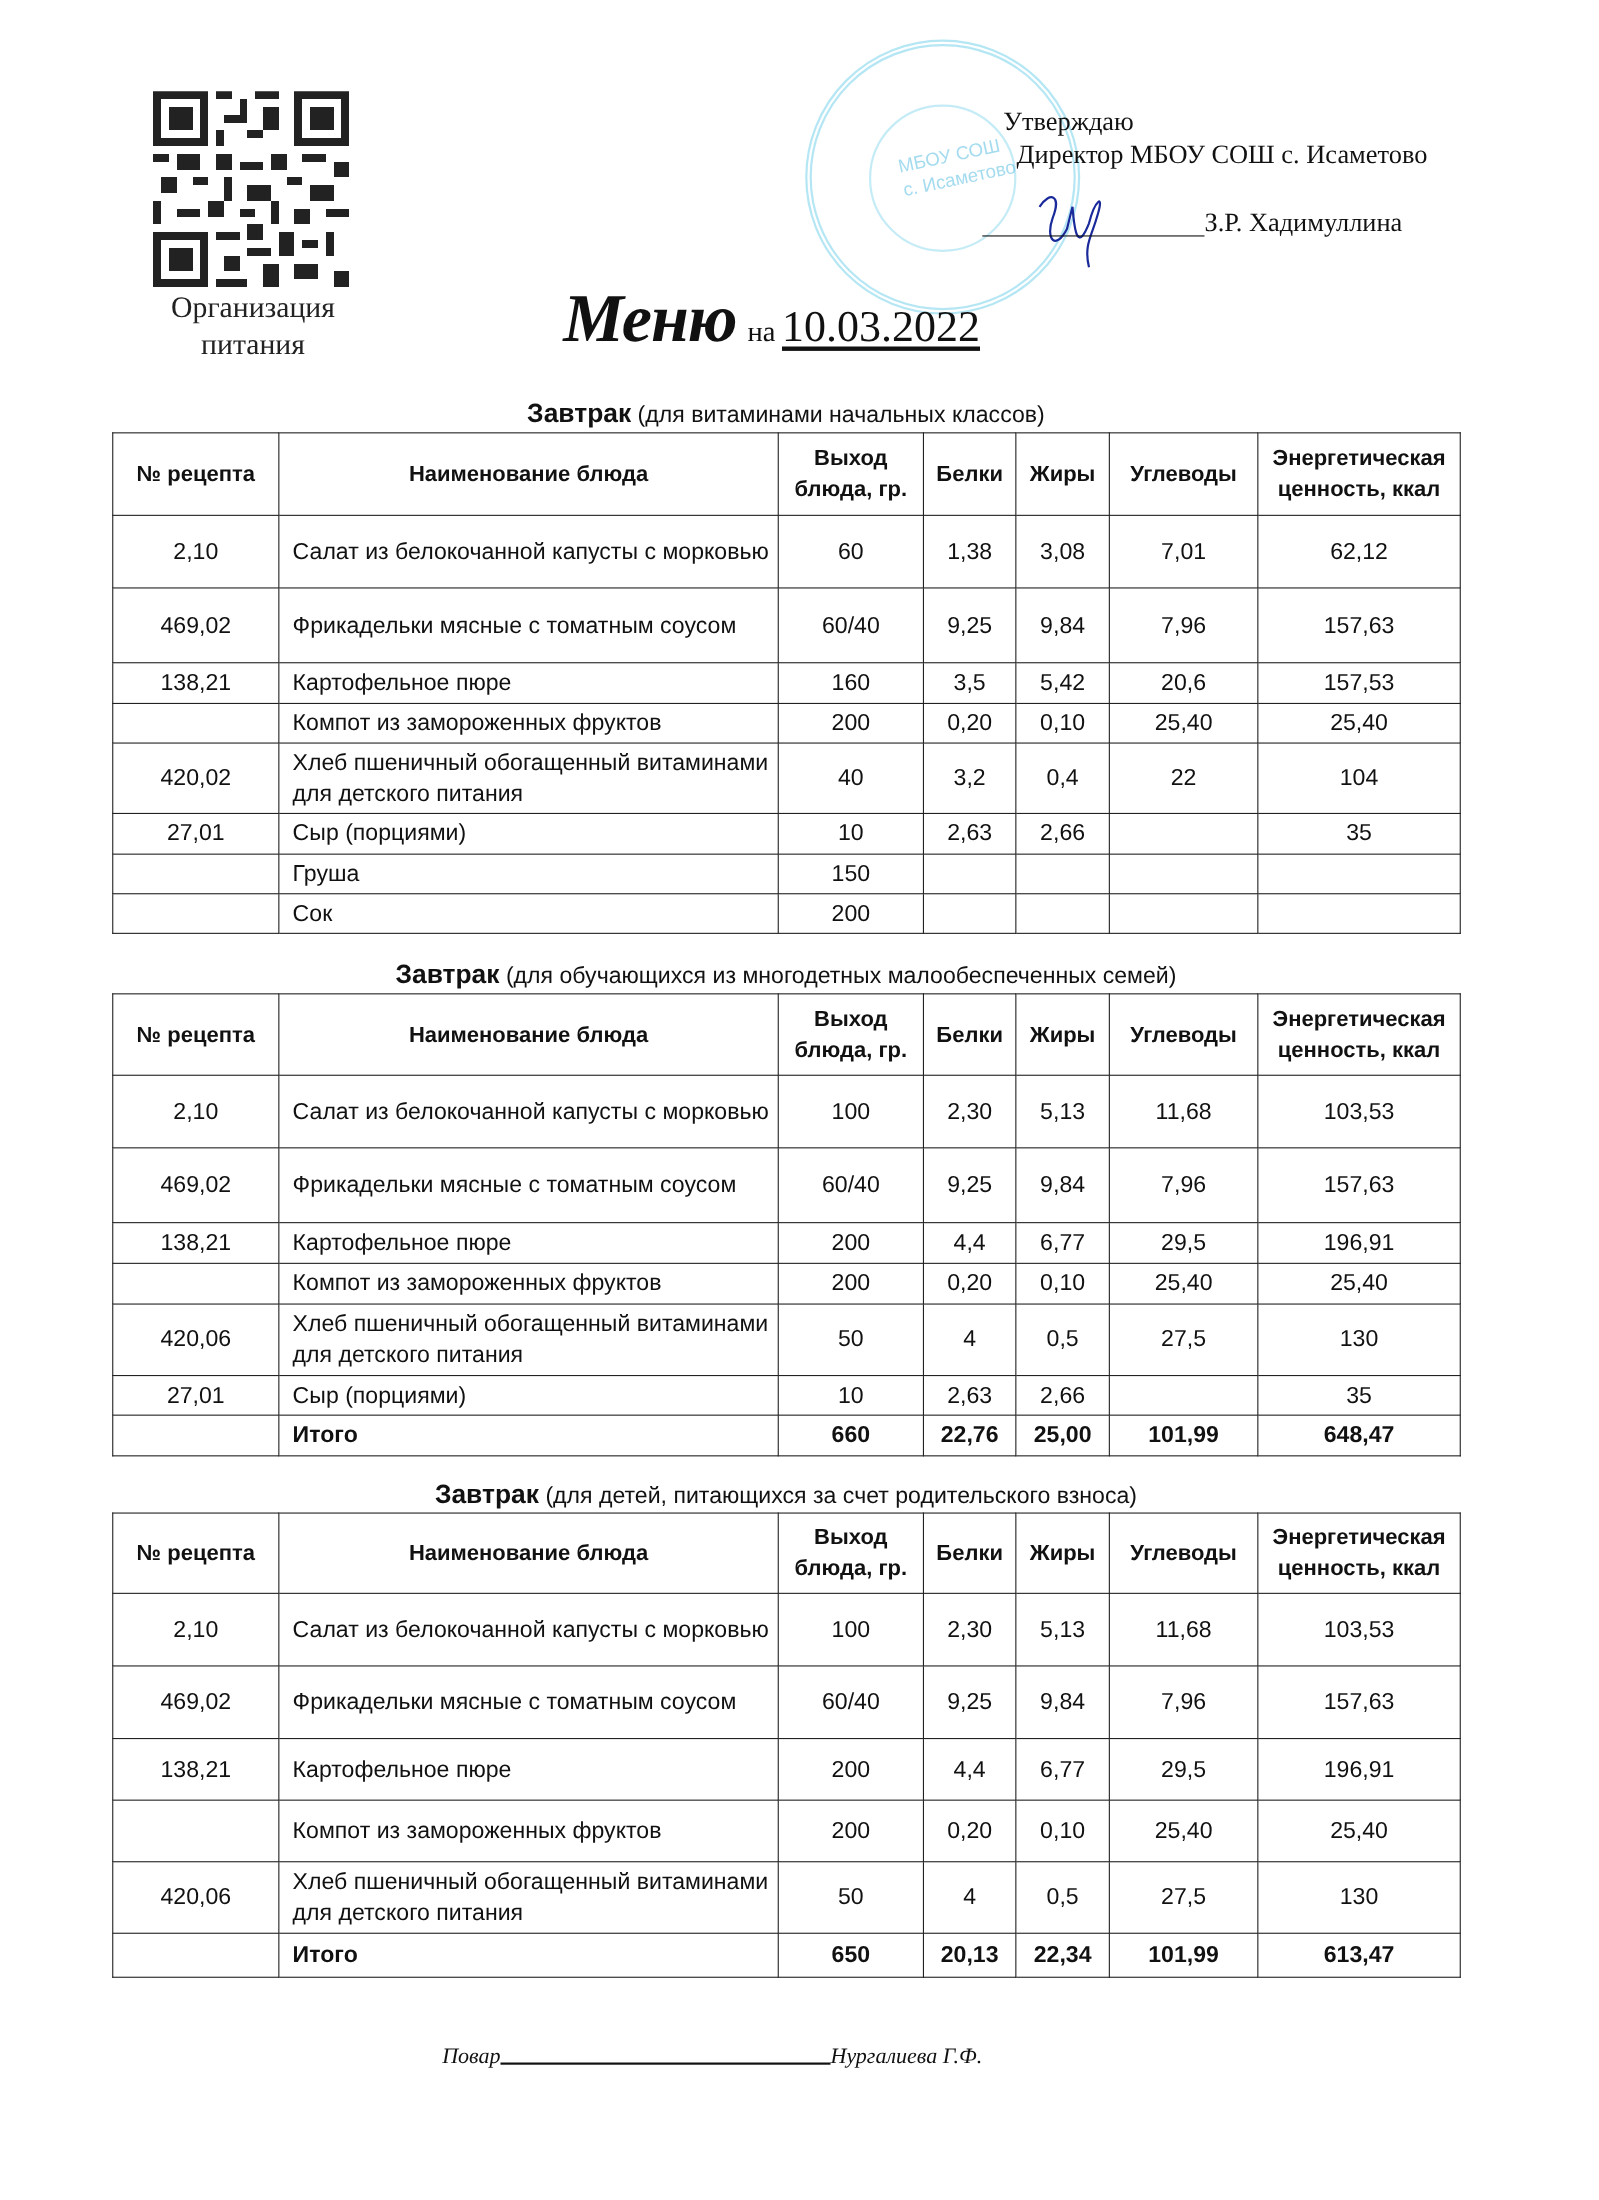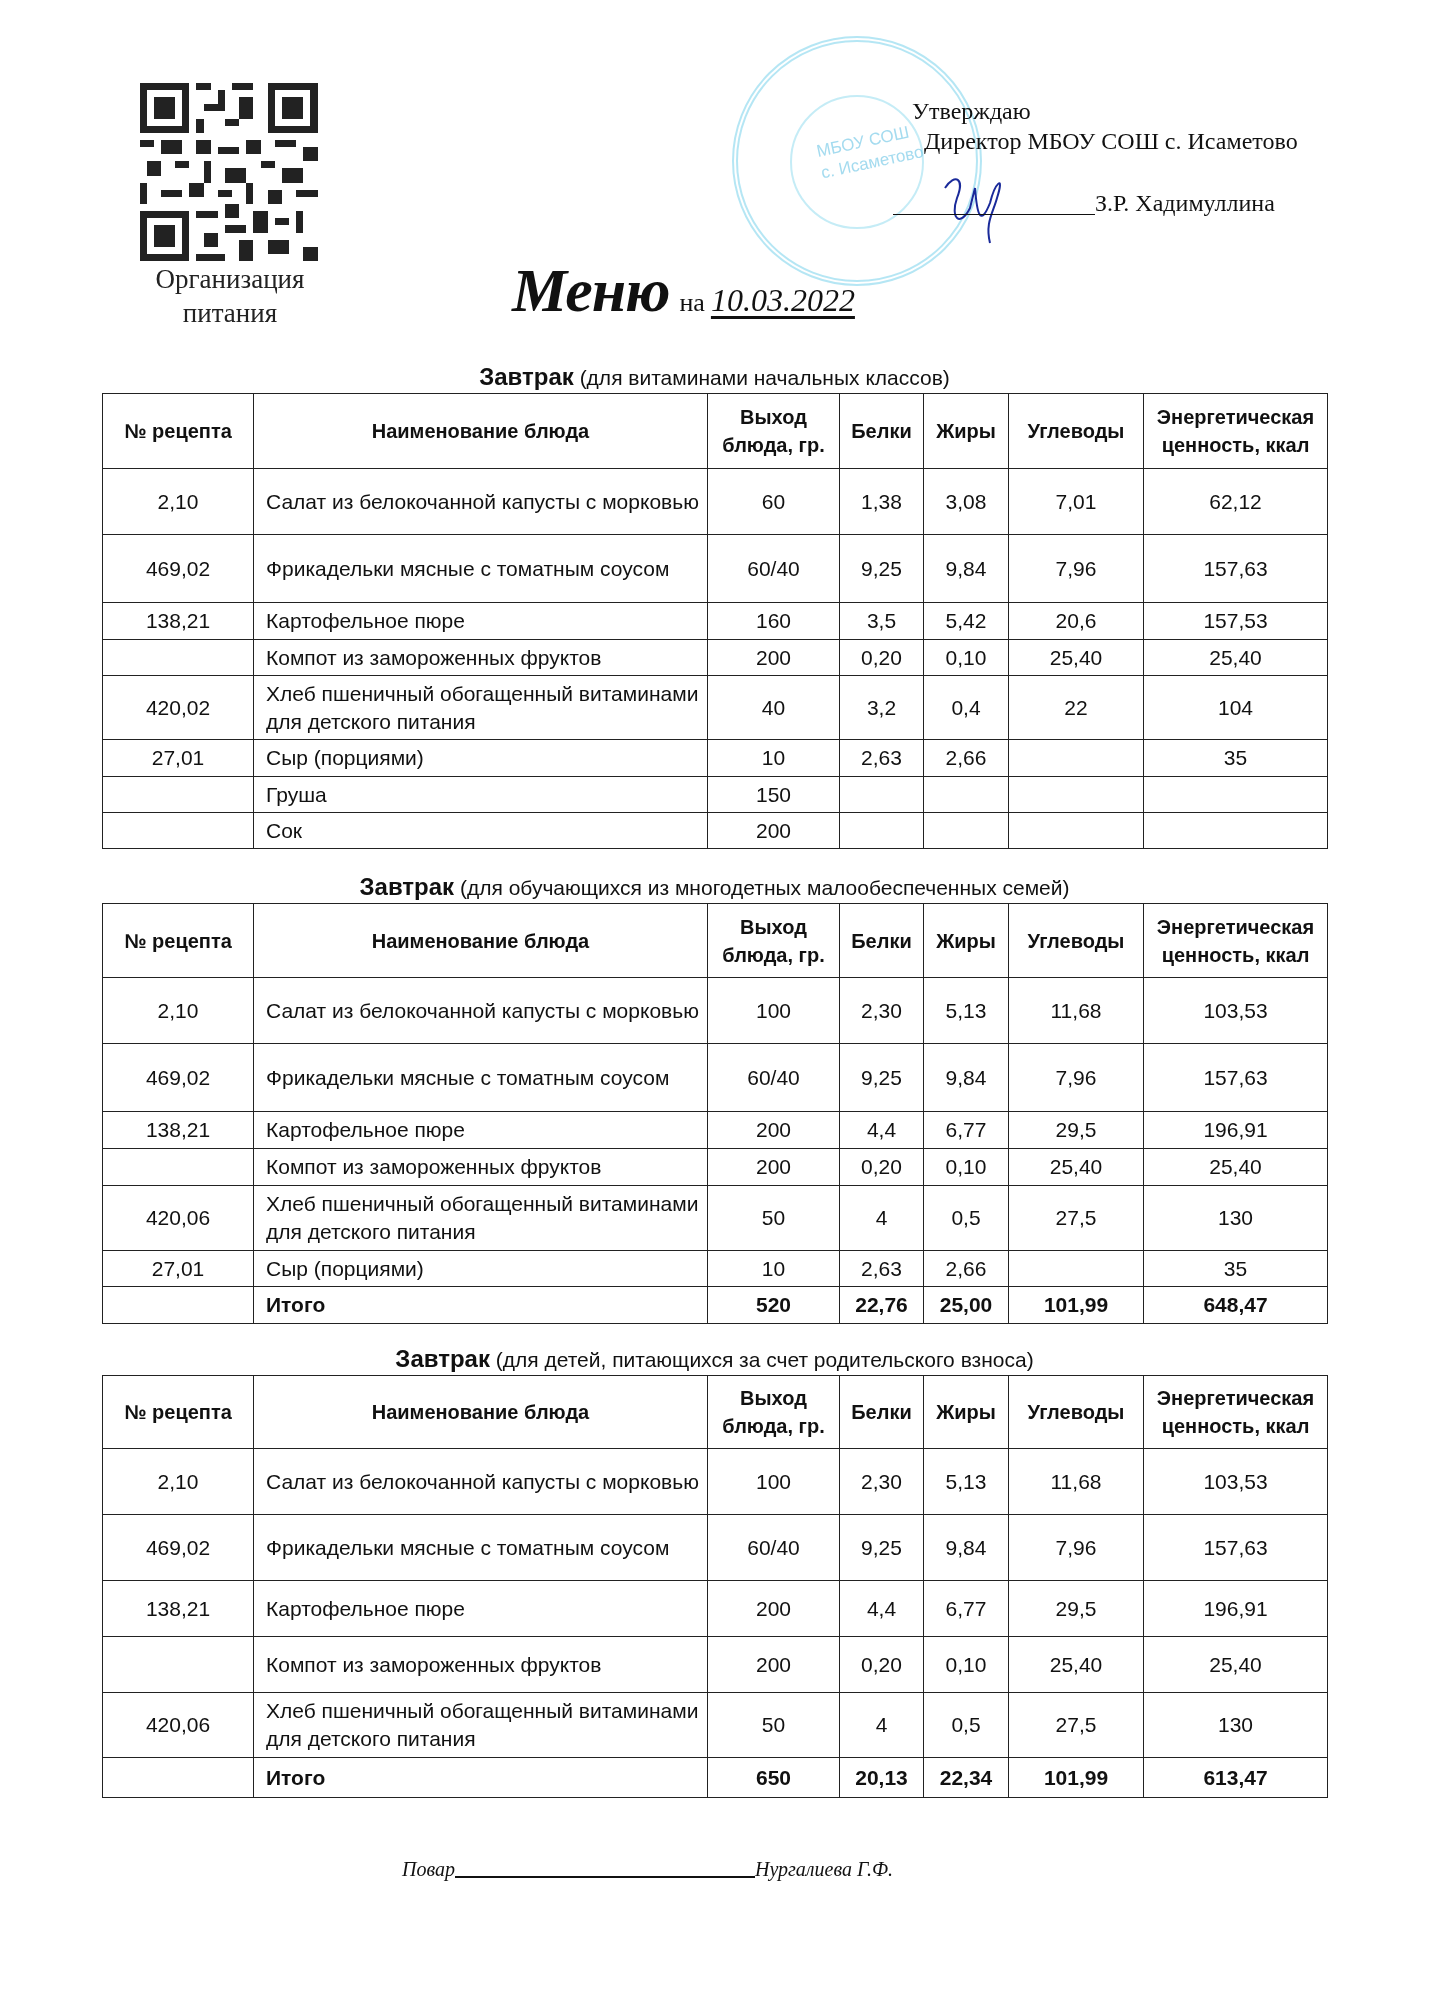--- a/index.html
+++ b/index.html
@@ -23,21 +23,21 @@
   .approve-1 { left:912px; top:98px; }
   .approve-2 { left:924px; top:128px; }
   .sigline { left:893px; top:214px; width:202px; border-bottom:1.5px solid #111; height:0; }
   .approve-3 { left:1095px; top:190px; }
   .signature { left:935px; top:168px; }
 
   
   .title { left:512px; top:255px; }
   .title-main { font-size:62px; font-style:italic; font-weight:bold; letter-spacing:-1px; }
   .title-na { font-size:26px; margin-left:10px; }
-  .title-date { font-size:32px; font-style:italic; text-decoration:underline; text-underline-offset:5px; margin-left:6px; }
+  .title-date { font-size:40px; text-decoration:underline; text-underline-offset:5px; margin-left:6px; }
 
   
   .caption { left:102px; width:1225px; text-align:center; font-size:21px; }
   .caption b { font-size:24px; }
   table.menu { position:absolute; left:102px; width:1226px; border-collapse:collapse; table-layout:fixed;
                font-family:"Liberation Sans","DejaVu Sans",sans-serif; font-size:21px; }
   table.menu td, table.menu th { border:1.5px solid #222; padding:0 4px; vertical-align:middle; }
   table.menu th { font-weight:bold; font-size:20px; line-height:28px; text-align:center; }
   table.menu td { text-align:center; line-height:28px; }
   table.menu td.name { text-align:left; padding-left:12px; }
@@ -307,21 +307,21 @@
         <td class="name">Сыр (порциями)</td>
         <td>10</td>
         <td>2,63</td>
         <td>2,66</td>
         <td></td>
         <td>35</td>
       </tr>
       <tr class="total" style="height: 37px;">
         <td></td>
         <td class="name">Итого</td>
-        <td>520</td>
+        <td>660</td>
         <td>22,76</td>
         <td>25,00</td>
         <td>101,99</td>
         <td>648,47</td>
       </tr>
     </tbody>
 </table>
 
 <div class="abs caption sans" style="top:1345px;">
   <b>Завтрак</b>

